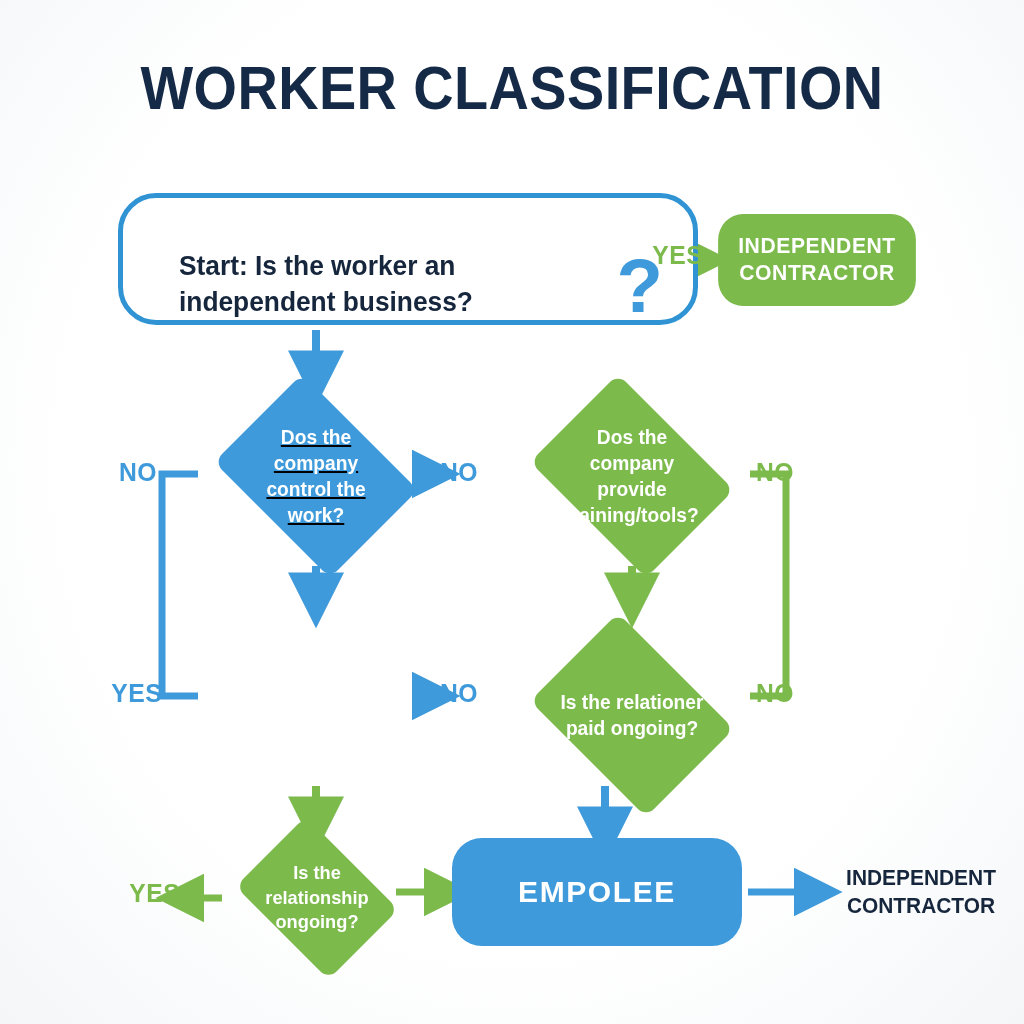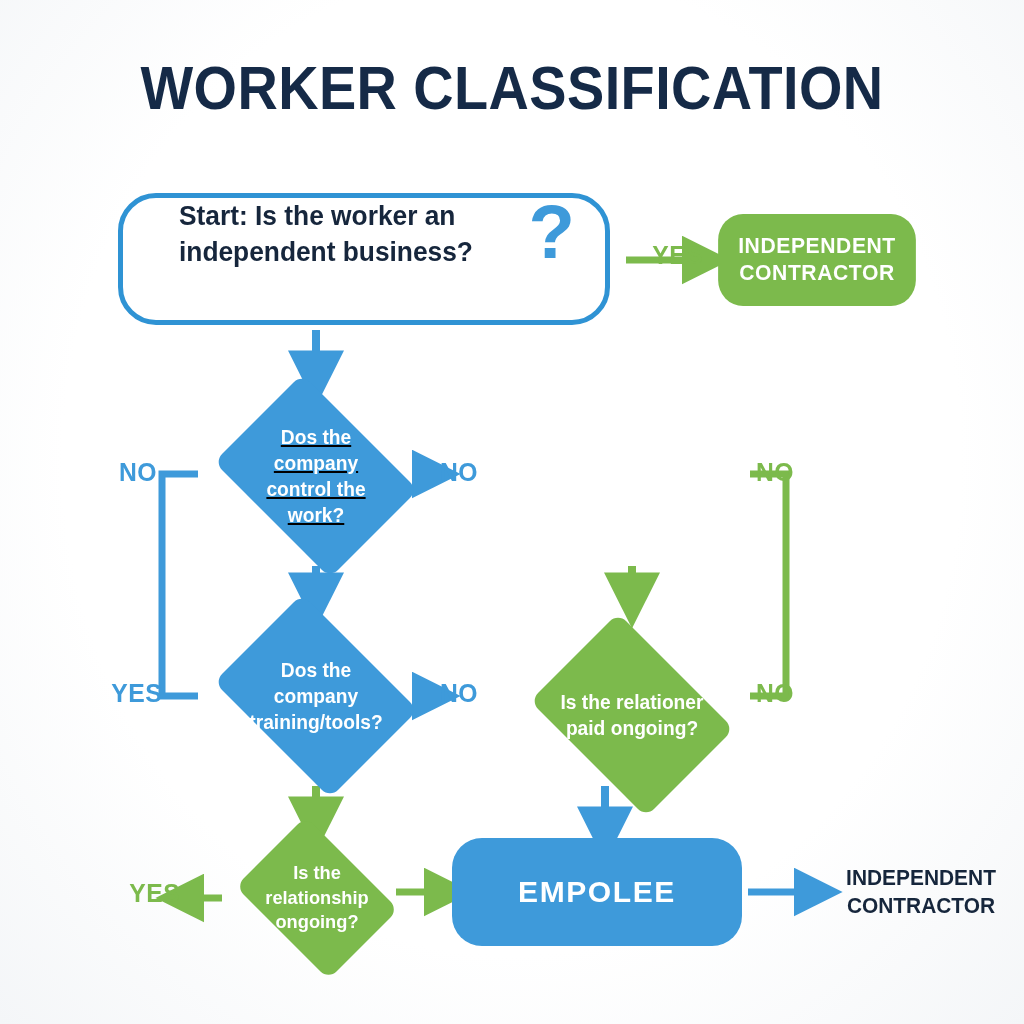--- a/index.html
+++ b/index.html
@@ -40,27 +40,27 @@
   
   .node {
     position: absolute;
     box-sizing: border-box;
   }
 
   
   .start-box {
     left: 118px;
     top: 193px;
-    width: 492px;
+    width: 580px;
     height: 132px;
     border: 5px solid #2f93d4;
     border-radius: 38px;
     background: #ffffff;
     display: flex;
-    align-items: flex-start;
+    align-items: flex-end;
     padding: 0 22px 0 56px;
   }
   .start-text {
     font-family: "Liberation Sans Narrow", "Liberation Sans", sans-serif;
     font-weight: bold;
     font-size: 28px;
     line-height: 1.28;
     color: #16263c;
     transform: scaleX(0.94);
     transform-origin: 0 50%;
@@ -239,25 +239,25 @@
 
   <div class="node pill pill-green">
     <span>INDEPENDENT CONTRACTOR</span>
   </div>
 
   <div class="node diamond d-blue d1">
     <div class="dshape"></div>
     <div class="dlabel">Dos the company control the work?</div>
   </div>
 
-
-  <div class="node diamond d-blue d3">
-    <div class="dshape"></div>
-    <div class="dlabel">Dos the company training/tools?</div>
-  </div>
+  <div class="node diamond d-green d2">
+    <div class="dshape"></div>
+    <div class="dlabel">Dos the company provide training/tools?</div>
+  </div>
+
 
   <div class="node diamond d-green d4">
     <div class="dshape"></div>
     <div class="dlabel">Is the relationer paid ongoing?</div>
   </div>
 
   <div class="node diamond d-green d5">
     <div class="dshape"></div>
     <div class="dlabel" style="width:150px;font-size:19px;">Is the relationship ongoing?</div>
   </div>

